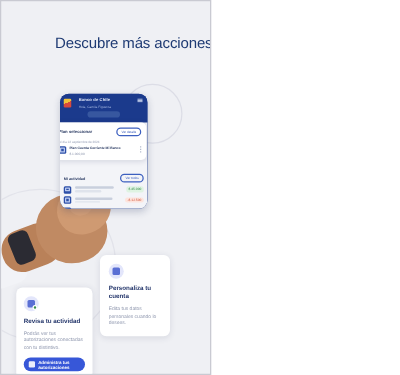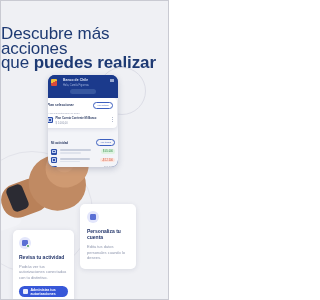--- a/index.html
+++ b/index.html
@@ -19,23 +19,23 @@
     box-sizing: border-box;
     overflow: hidden;
   }
 
   
   .headline {
     position: absolute;
     top: 26px;
     left: 0;
     width: 169px;
-    text-align: left;
+    text-align: right;
     color: #1e3a73;
-    font-size: 17px;
+    font-size: 12px;
     line-height: 14.5px;
     letter-spacing: -0.1px;
   }
   .headline .ln { display: block; }
   .headline b { font-weight: bold; }
 
   
   .deco-circle {
     position: absolute;
     left: 97px;
@@ -410,21 +410,20 @@
     flex: 0 0 auto;
   }
 </style>
 </head>
 <body>
 
 <div class="screen">
 
   <div class="headline">
     <span class="ln">Descubre más acciones</span>
-    <span class="ln"><span>que </span><b>puedes realizar</b></span>
   </div>
 
   <div class="deco-circle"></div>
   <div class="deco-swoosh"></div>
 
   <div class="hand">
     <div class="sleeve"></div>
     <div class="forearm"></div>
     <div class="watch"></div>
     <div class="palm"></div>

